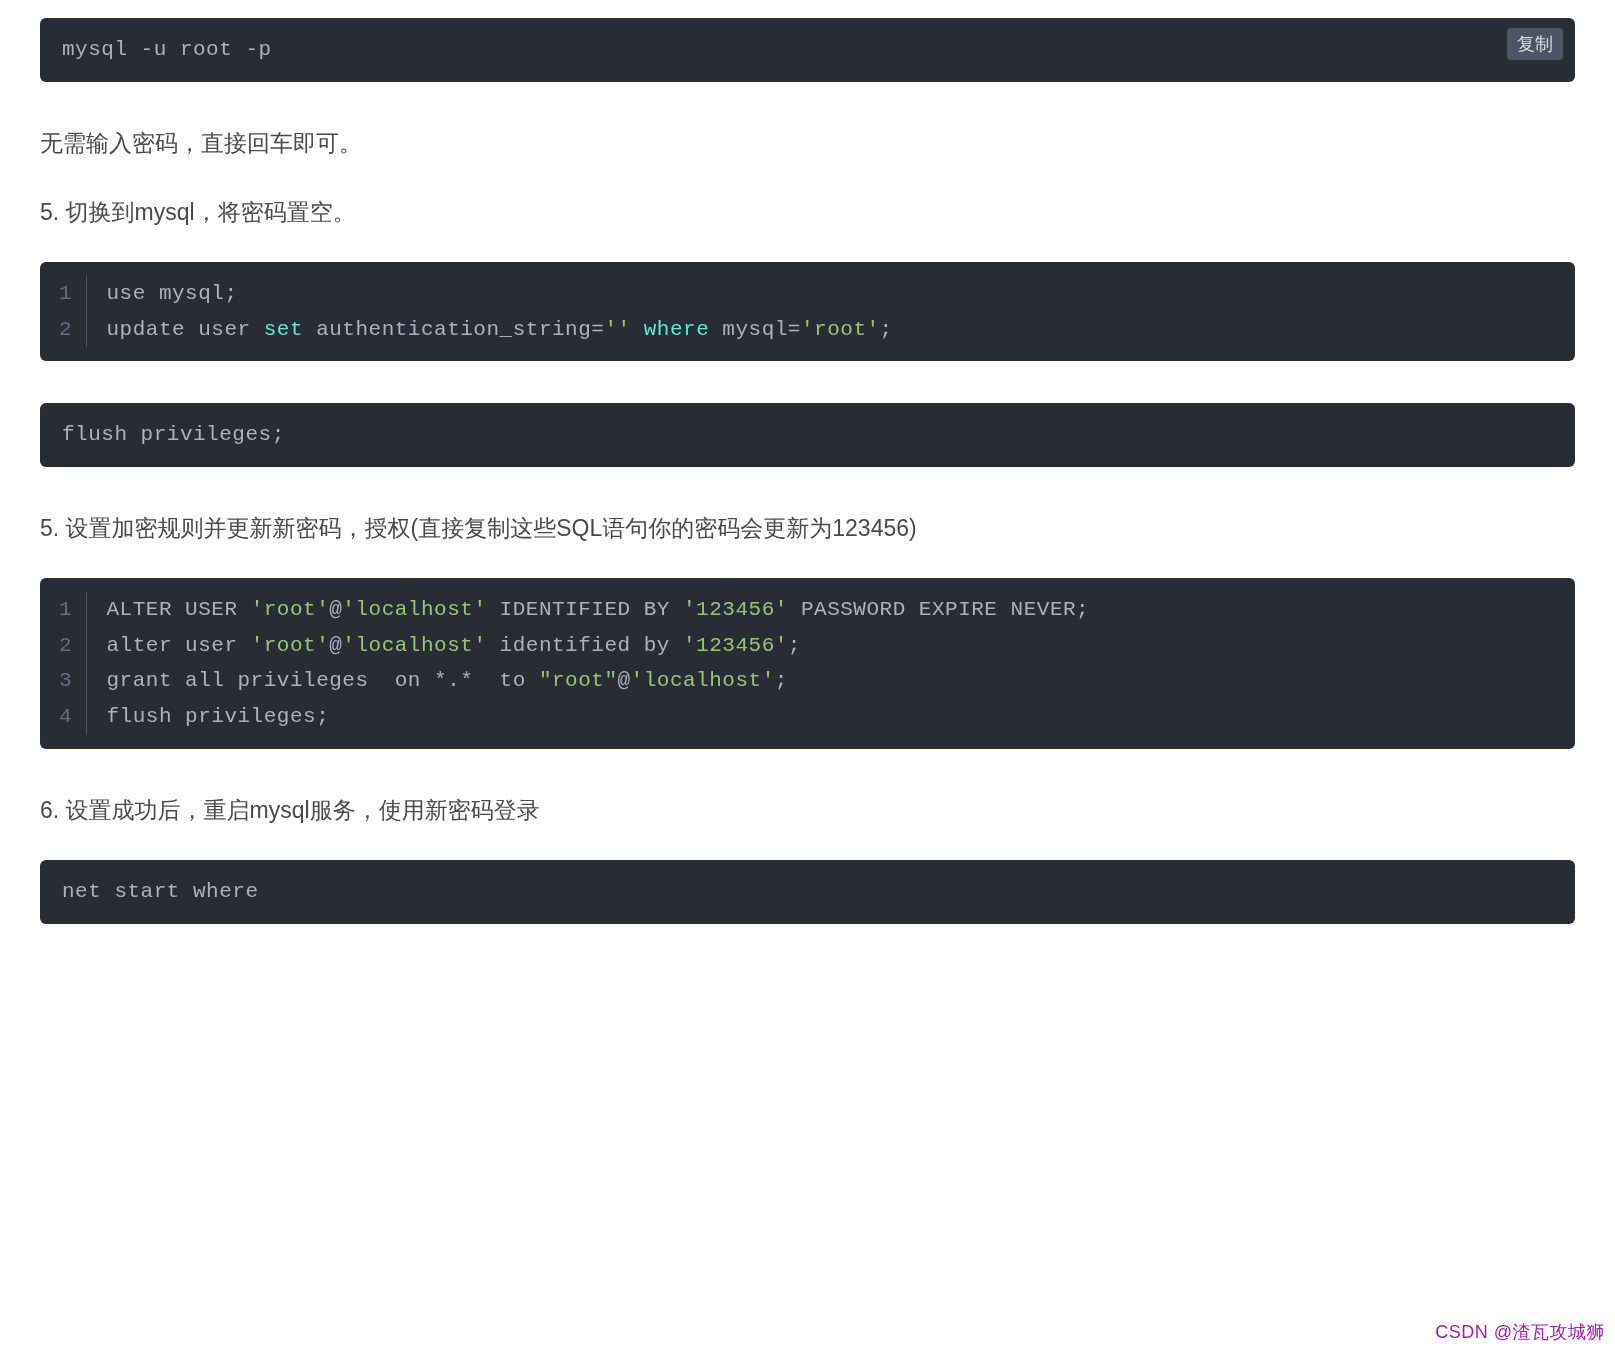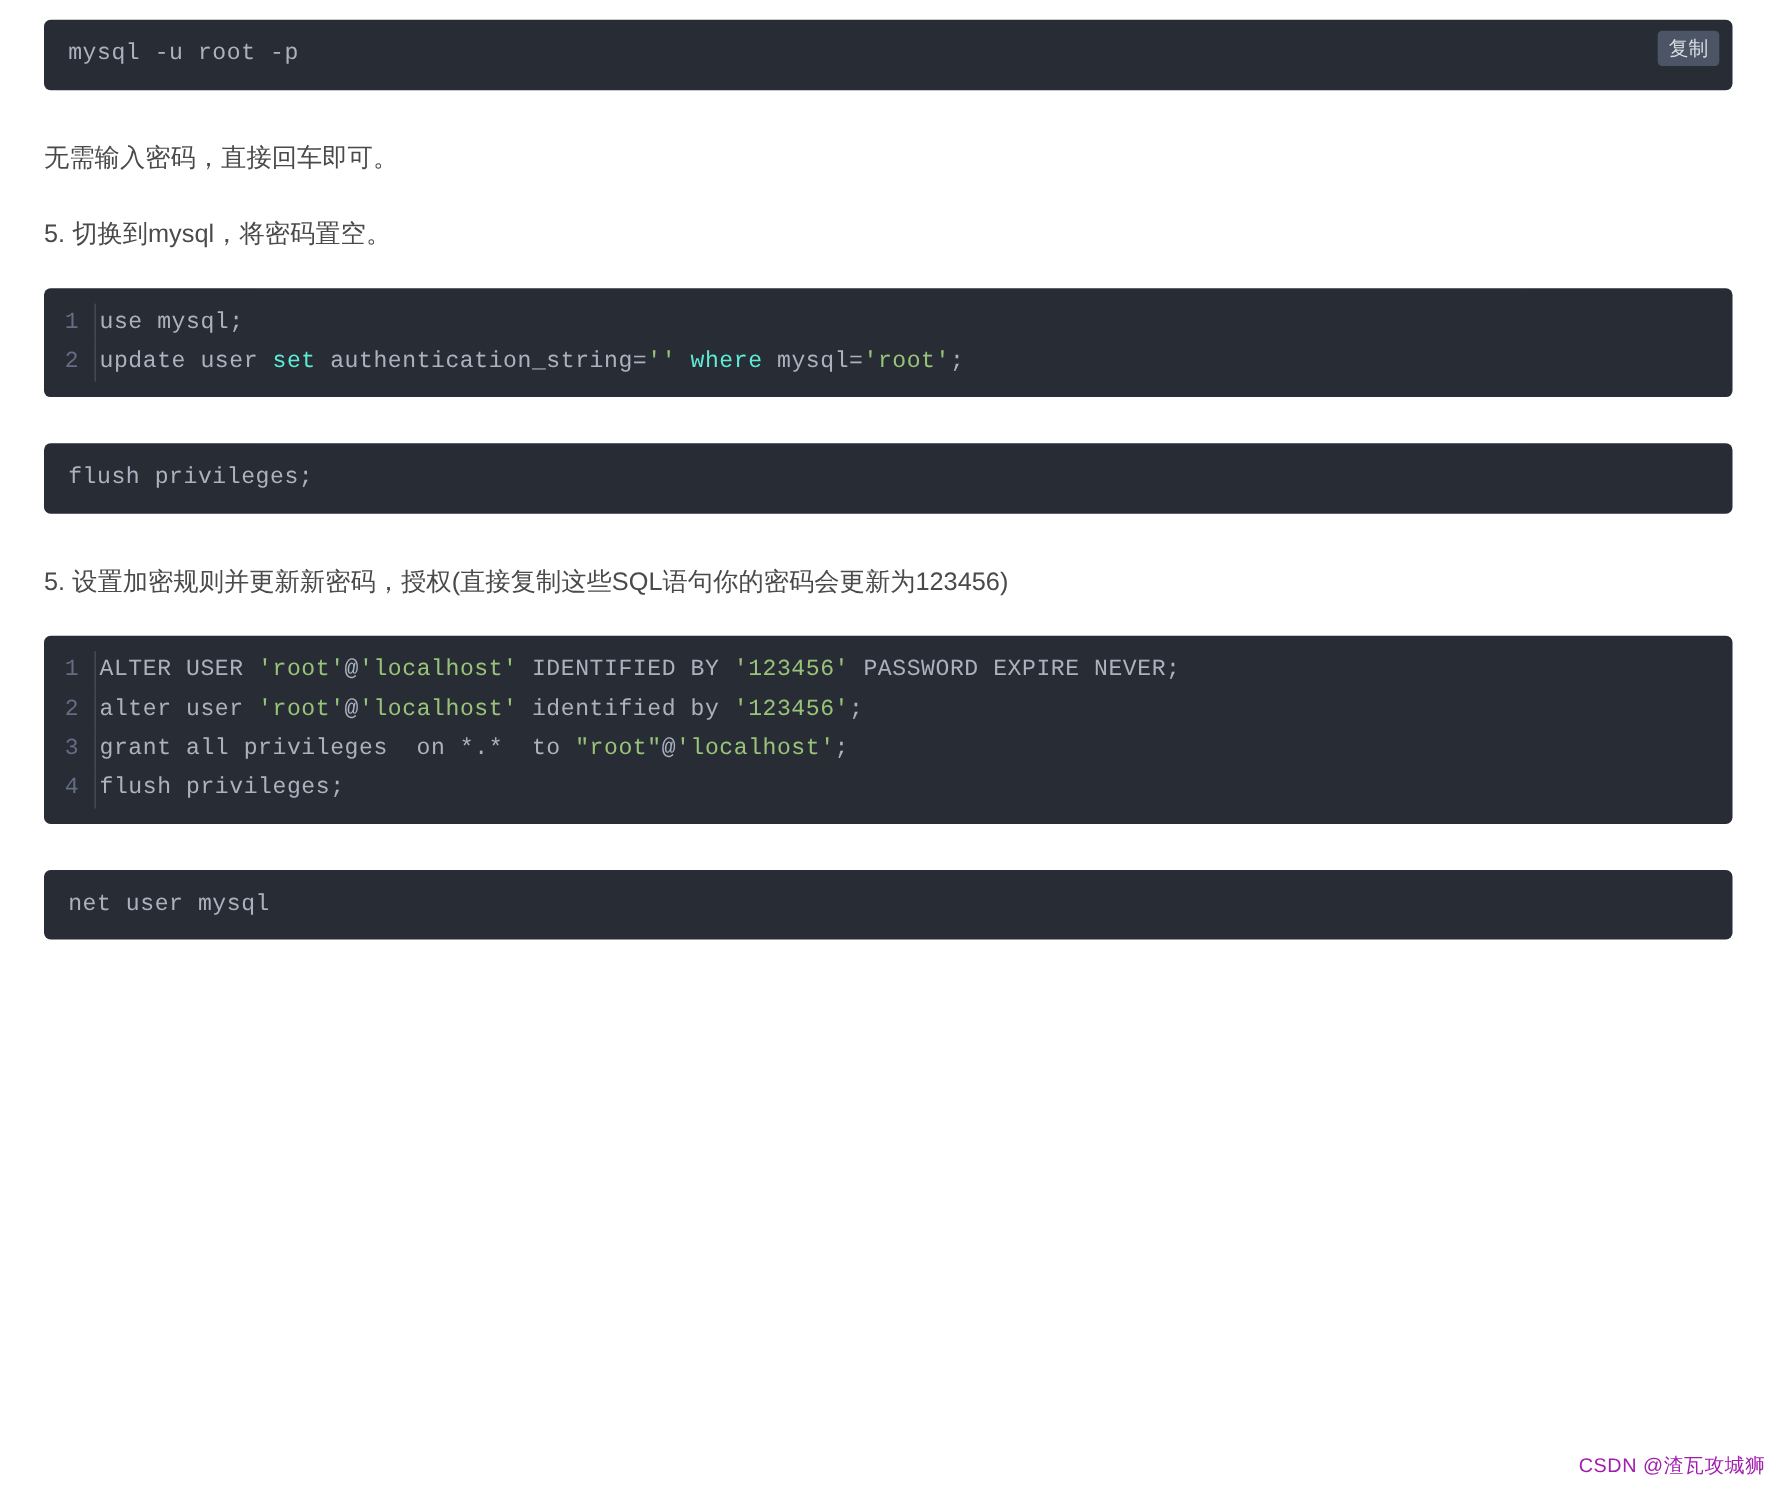--- a/index.html
+++ b/index.html
@@ -62,21 +62,21 @@
     color: #636d83;
     padding: 0 14px 0 0;
     border-right: 1px solid #51565f;
     user-select: none;
     vertical-align: top;
     white-space: pre;
     font-size: 21px;
   }
   .code {
     display: table-cell;
-    padding-left: 4px;
+    padding-left: 20px;
     white-space: pre;
     letter-spacing: 0.5px;
     line-height: 1.7;
   }
   .tok-kw { color: #5eead4; }
   .tok-str { color: #98c379; }
   .para {
     margin: 30px 0 30px 0;
     font-size: 23px;
     color: #4a4a4a;
@@ -137,20 +137,21 @@
         <span class="ln">3</span>
         <span class="code"><span>grant all privileges  on *.*  to </span><span class="tok-str">"root"</span><span>@</span><span class="tok-str">'localhost'</span><span>;</span></span>
       </div>
       <div class="code-row">
         <span class="ln">4</span>
         <span class="code">flush privileges;</span>
       </div>
     </div>
   </div>
 
+  <div class="para">6. 设置成功后，重启mysql服务，使用新密码登录</div>
 
   <div class="code-block">
-    <div class="code-plain">net user mysql</div>
+    <div class="code-plain">net start where</div>
   </div>
 
 </div>
 
 <div class="watermark">CSDN @渣瓦攻城狮</div>
 
 </body></html>

